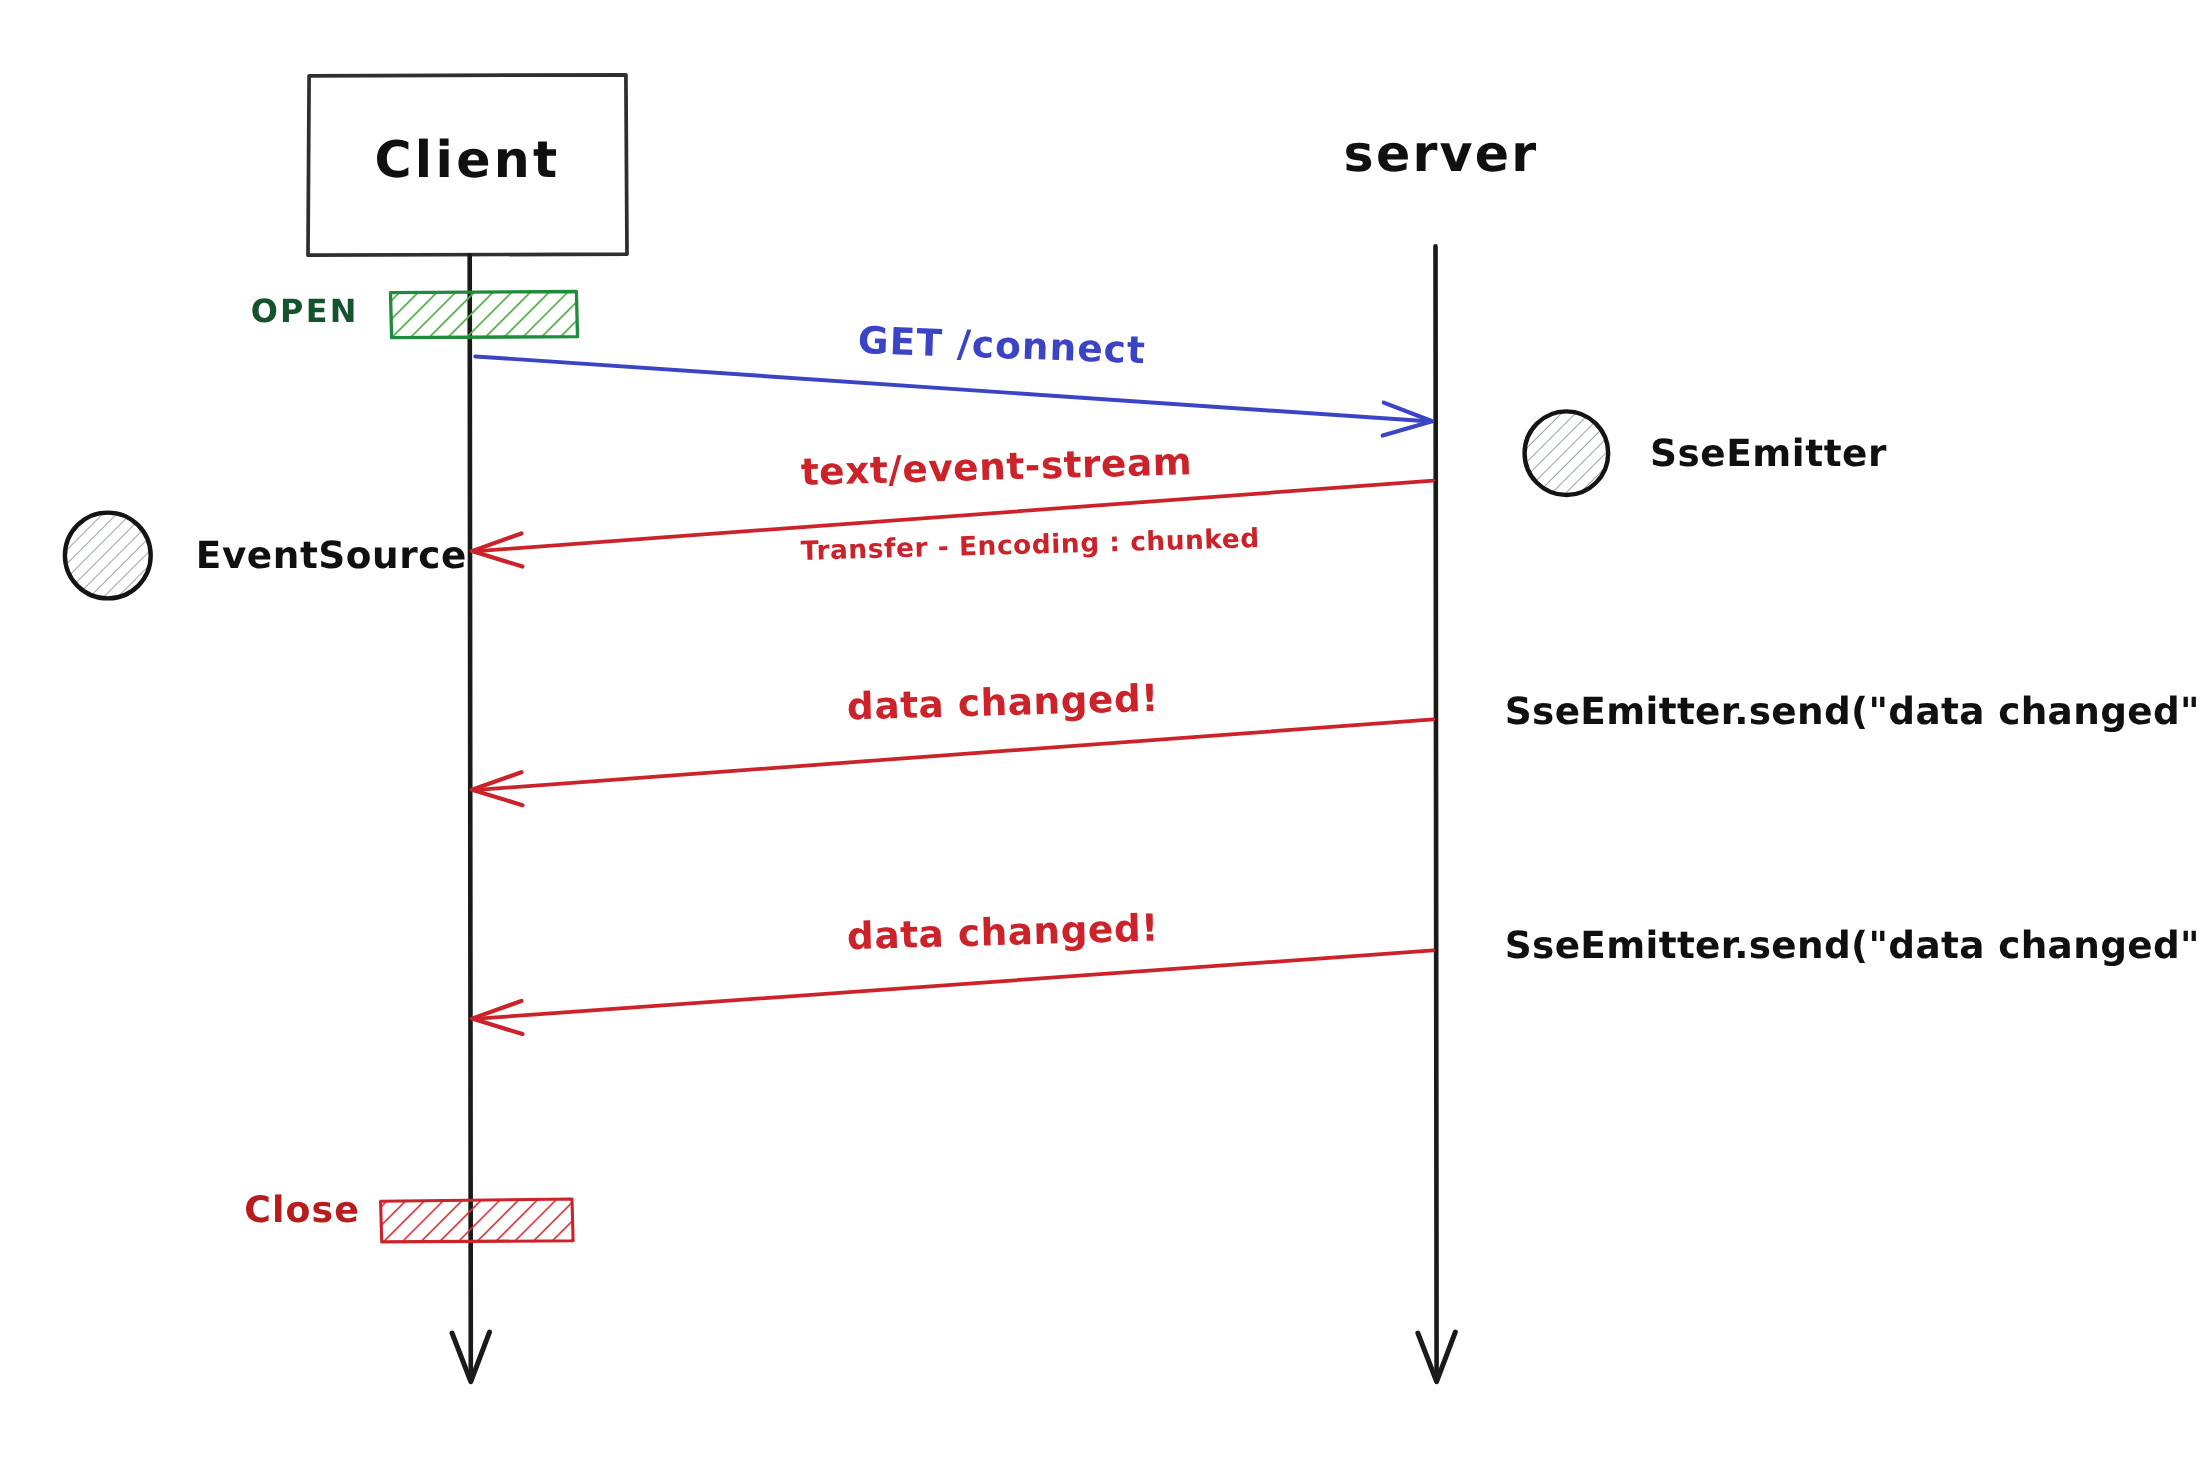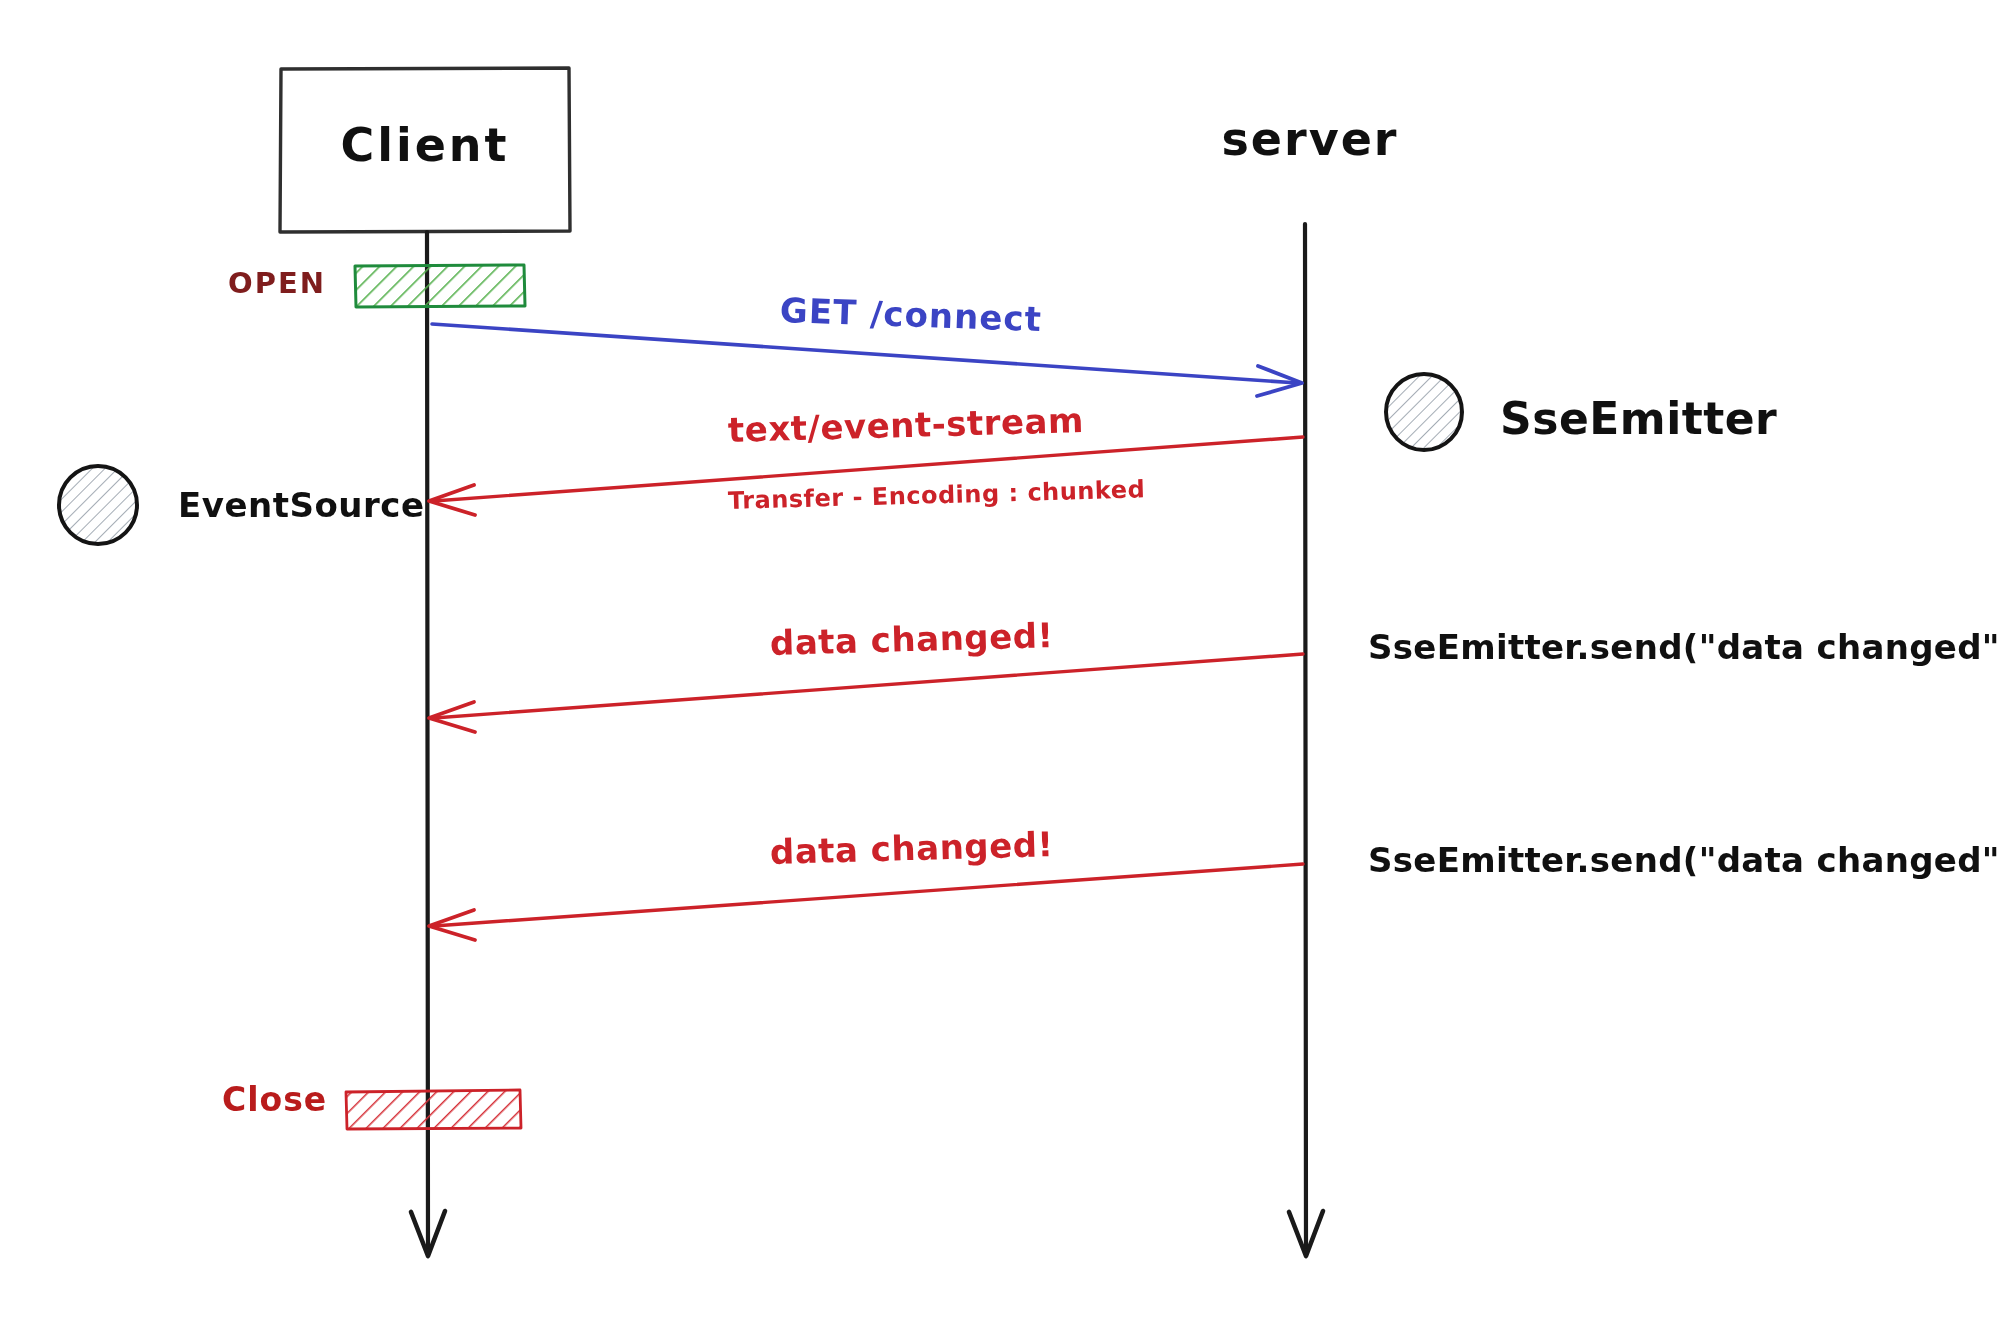--- a/index.html
+++ b/index.html
@@ -44,42 +44,42 @@
     top: 112px;
     width: 260px;
     text-align: center;
     font-size: 46px;
     letter-spacing: 2px;
   }
   .lbl-open {
     left: 228px;
     top: 266px;
     font-size: 29px;
-    color: #7f1d1d;
+    color: #14532d;
     letter-spacing: 2px;
     font-weight: 700;
   }
   .lbl-close {
     left: 222px;
     top: 1080px;
     font-size: 33px;
     color: #b91c1c;
     letter-spacing: 1px;
     font-weight: 600;
   }
   .lbl-eventsource {
     left: 178px;
     top: 485px;
     font-size: 34px;
     letter-spacing: 0.5px;
   }
   .lbl-sseemitter {
     left: 1500px;
     top: 393px;
-    font-size: 44px;
+    font-size: 34px;
     letter-spacing: 0.5px;
     text-align: right;
   }
   .lbl-getconnect {
     left: 780px;
     top: 290px;
     font-size: 34px;
     color: #3B44C4;
     transform: rotate(2.0deg);
     transform-origin: left center;

